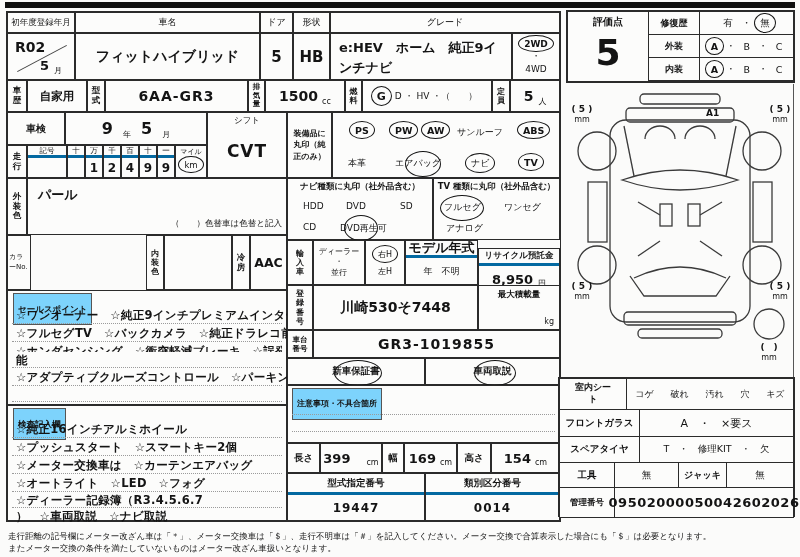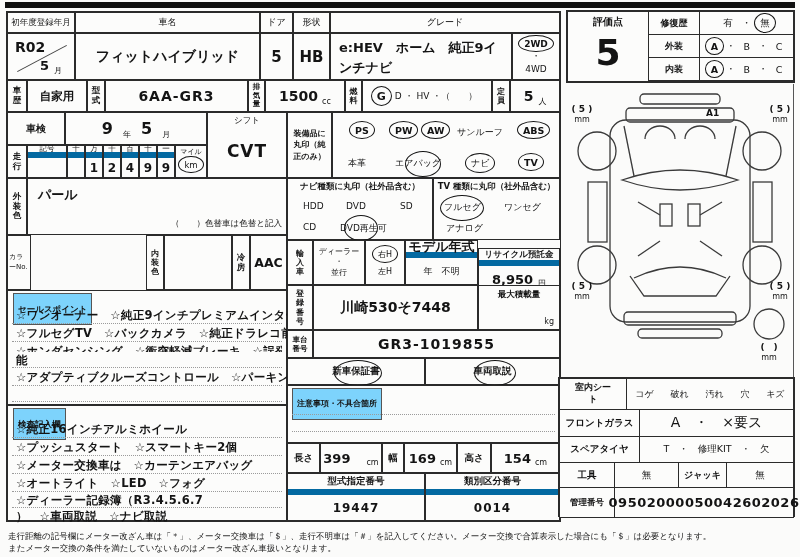--- a/index.html
+++ b/index.html
@@ -12,21 +12,21 @@
   .b{font-weight:700}
   .vt{width:1.05em;word-break:break-all;line-height:1.15;text-align:center;margin:auto;font-weight:700}
   .circd{position:relative;display:inline-block}
   .circd::after{content:"";position:absolute;left:-6px;right:-6px;top:-4px;bottom:-3px;
                 border:1.7px solid #151515;border-radius:50%}
   .oval{position:absolute;border:1.8px solid #151515;border-radius:50%;pointer-events:none;background:transparent}
   .dot{position:absolute;border-bottom:1.3px dotted #9b9b9b;height:0}
   .tab{position:absolute;border:1px solid #555;font-size:8.5px;font-weight:700;padding:9px 4px;
        line-height:12px;background:#7dd3fc;white-space:nowrap}
   .star{position:absolute;font-size:11.5px;font-weight:700;white-space:nowrap;letter-spacing:.3px}
-  .hd{border-bottom:6px solid #0369a1;width:100%;box-sizing:border-box;display:flex;align-items:center;justify-content:center}
+  .hd{border-bottom:3px solid #0369a1;width:100%;box-sizing:border-box;display:flex;align-items:center;justify-content:center}
   svg{display:block}
 </style>
 </head>
 <body>
 
 <div class="sheet">
 
   <div class="nb" style="position:absolute;left:5px;top:2px;width:790px;height:6px;background:#101010"></div>
 
   <div class="c" style="left:6px;top:11px;width:555px;height:511px;border-width:1.6px;background:transparent"></div>
@@ -385,21 +385,21 @@
       <span style="width:44px;line-height:1.3">室内シート</span>
     </div>
     <div class="c f" style="left:66px;top:-1px;width:168px;height:32px;font-size:9px;justify-content:space-around">
       <span>コゲ</span>
       <span>破れ</span>
       <span>汚れ</span>
       <span>穴</span>
       <span>キズ</span>
     </div>
     <div class="c f b" style="left:-1px;top:30px;width:81px;height:28px;font-size:9.5px">フロントガラス</div>
-    <div class="c f" style="left:79px;top:30px;width:155px;height:28px;font-size:14px">A　・　×要ス</div>
+    <div class="c f" style="left:79px;top:30px;width:155px;height:28px;font-size:11px">A　・　×要ス</div>
     <div class="c f b" style="left:-1px;top:57px;width:81px;height:27px;font-size:9.5px">スペアタイヤ</div>
     <div class="c f" style="left:79px;top:57px;width:155px;height:27px;font-size:9.5px">T　・　修理KIT　・　欠</div>
     <div class="c f b" style="left:-1px;top:83px;width:56px;height:26px;font-size:9.5px">工具</div>
     <div class="c f" style="left:54px;top:83px;width:65px;height:26px;font-size:9.5px">無</div>
     <div class="c f b" style="left:118px;top:83px;width:49px;height:26px;font-size:9px">ジャッキ</div>
     <div class="c f" style="left:166px;top:83px;width:68px;height:26px;font-size:9.5px">無</div>
     <div class="c f b" style="left:-1px;top:108px;width:56px;height:31px;font-size:8.5px">管理番号</div>
     <div class="c f b" style="left:54px;top:108px;width:180px;height:31px;font-size:13px;letter-spacing:.5px">09502000050042602026</div>
   </div>
 

